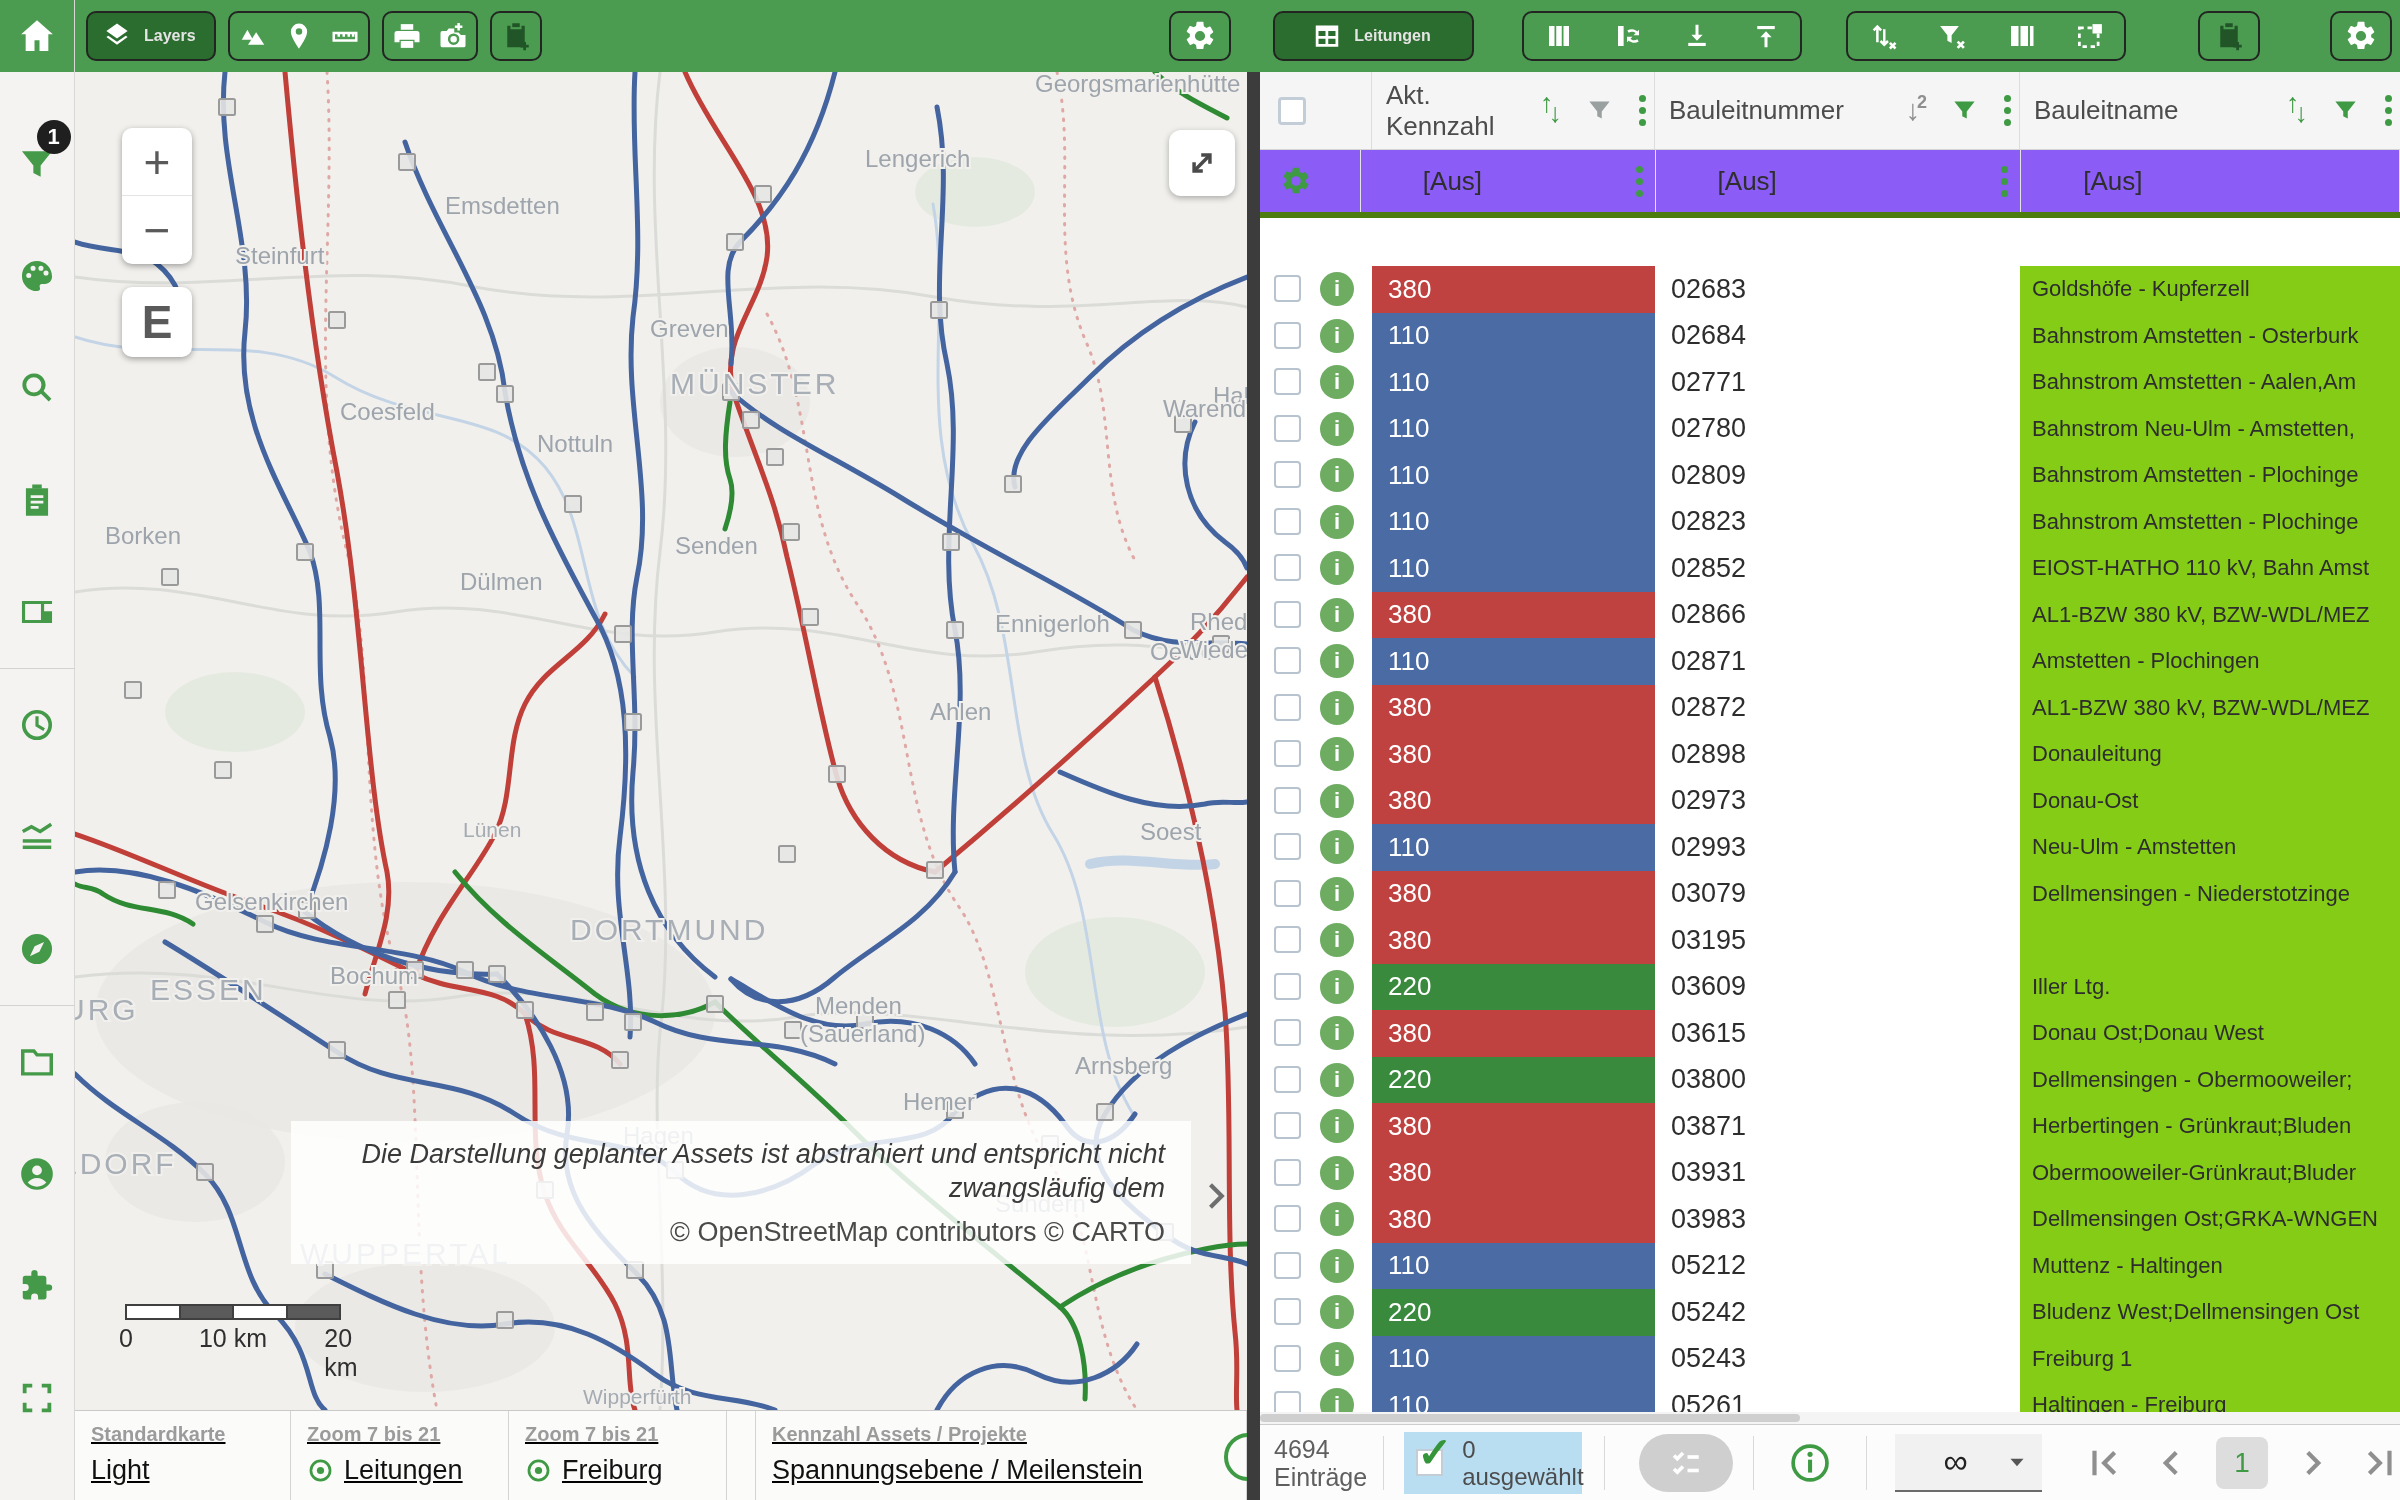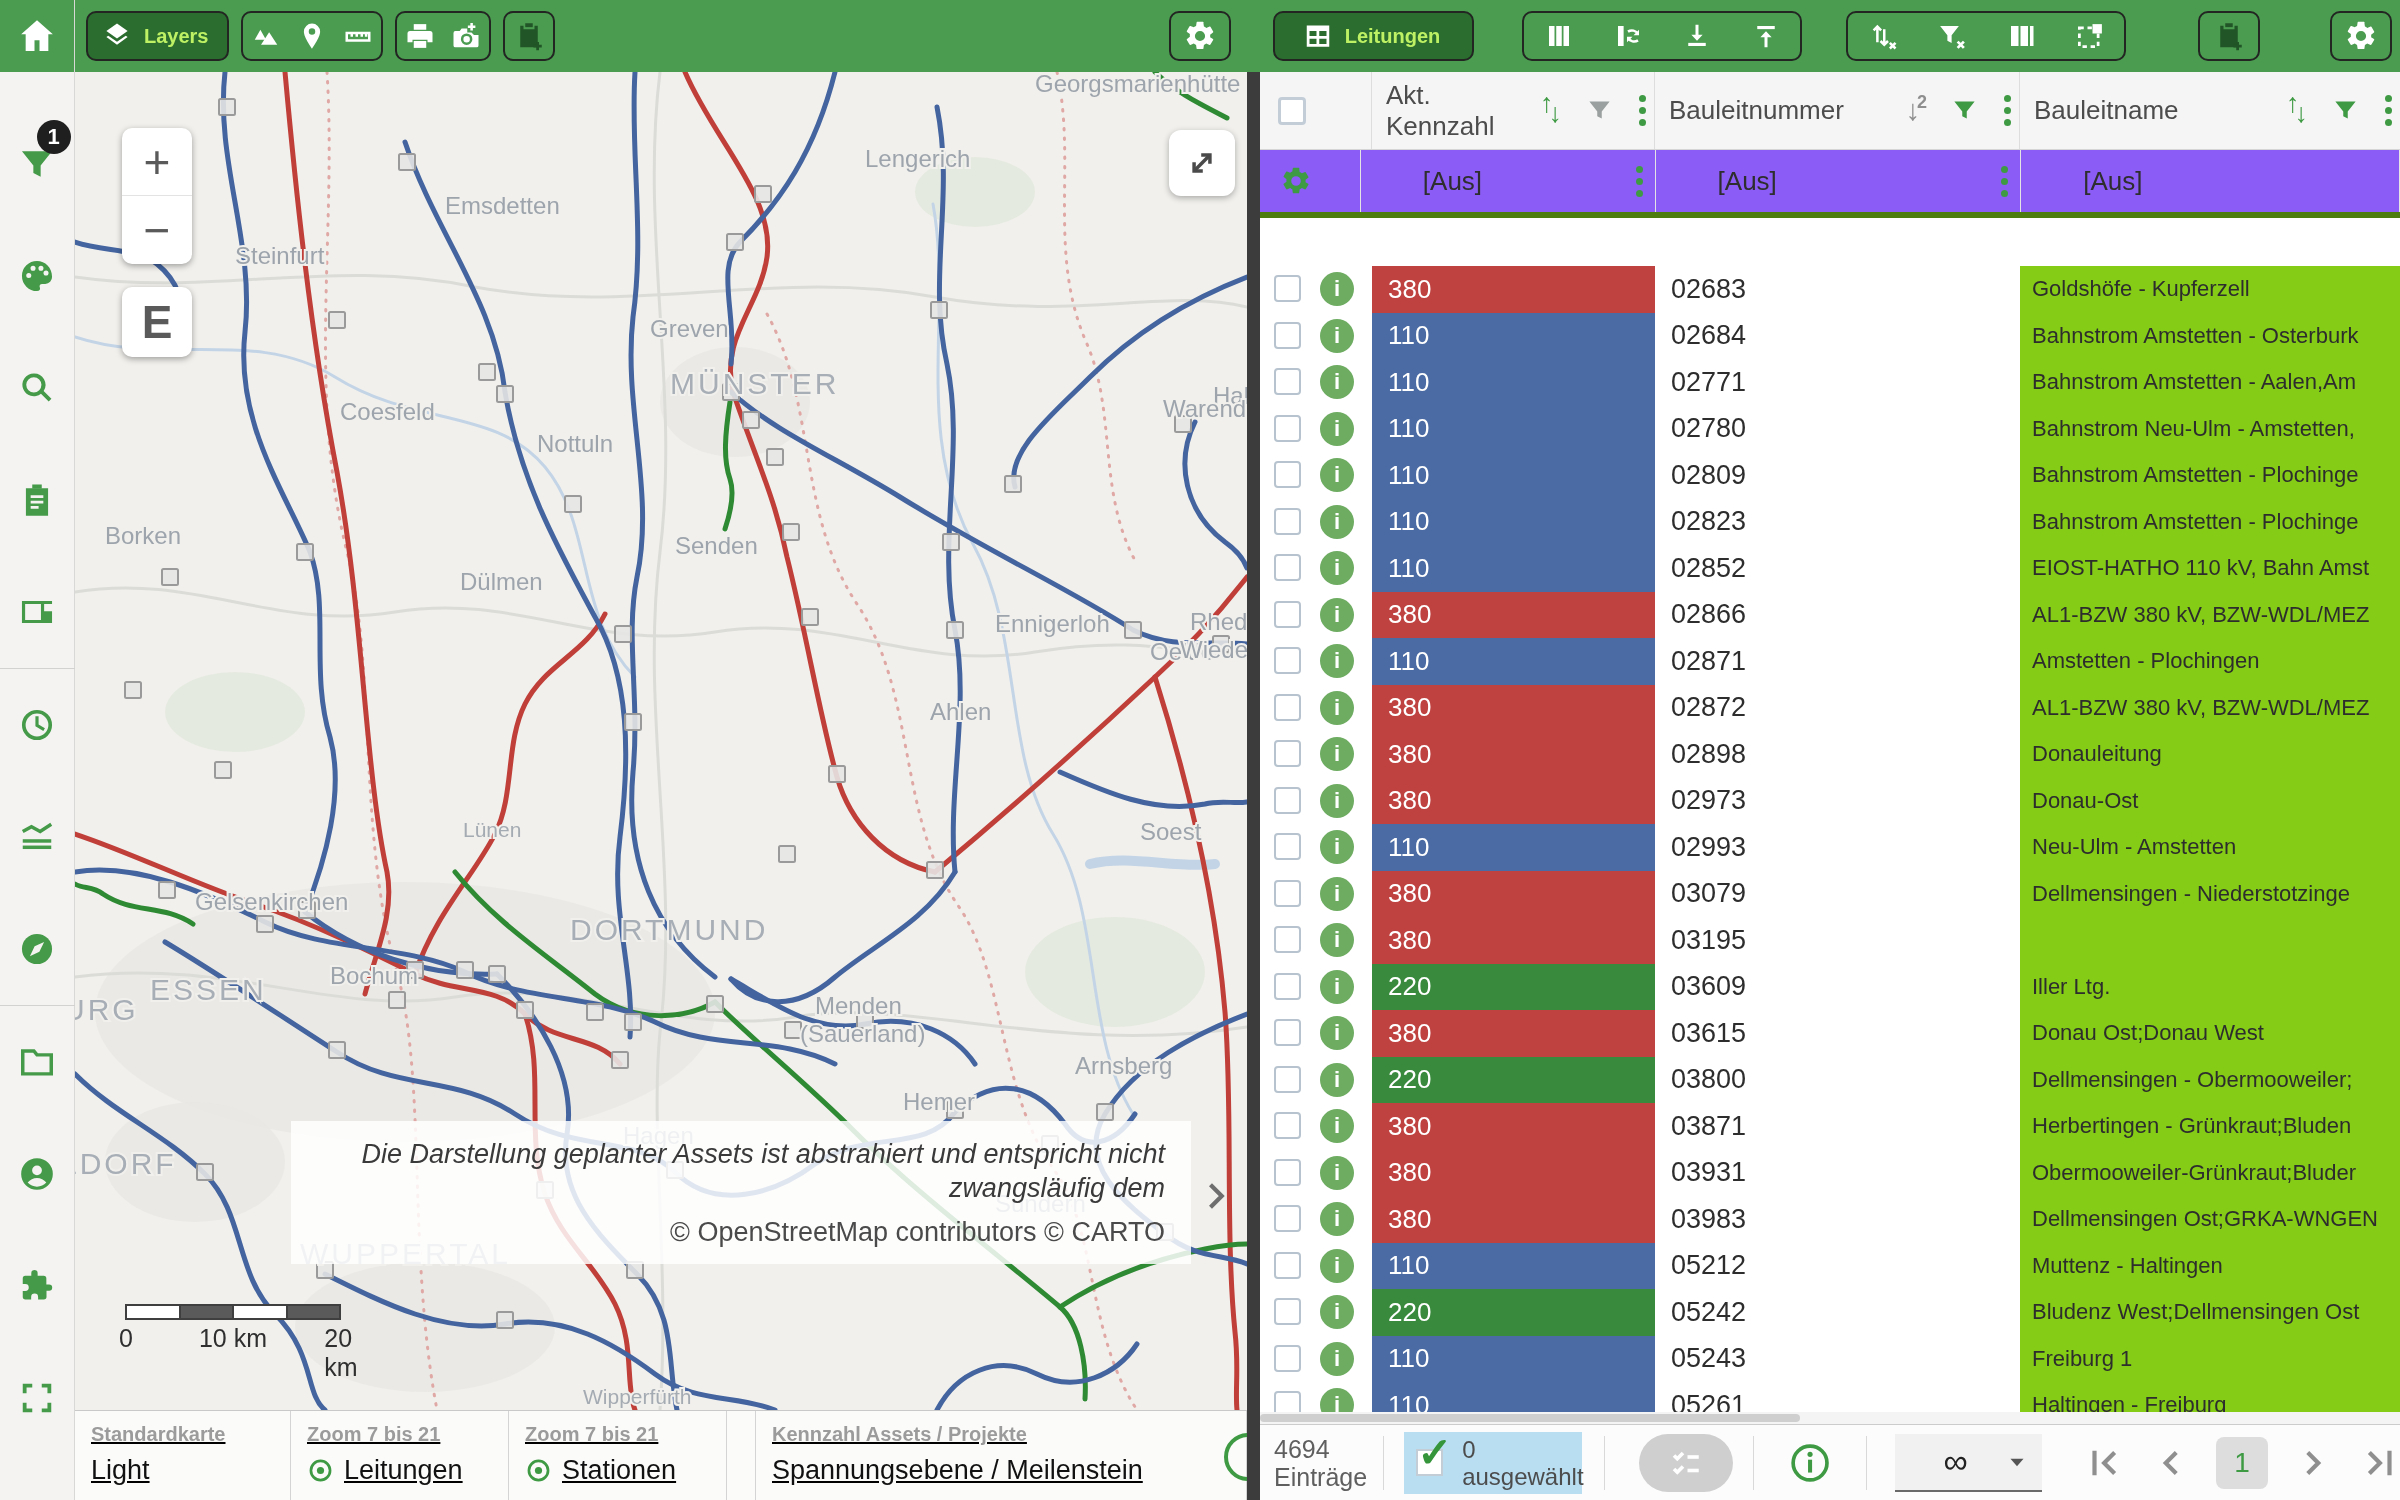--- a/index.html
+++ b/index.html
@@ -17,21 +17,21 @@
   .sb-ic { width: 38px; height: 38px; display: block; }
   .sb-badge { position: absolute; top: 12px; right: 4px; width: 34px; height: 34px; border-radius: 50%; background: #1f1f1f; color: #fff;
               font-size: 22px; font-weight: bold; display: flex; align-items: center; justify-content: center; }
   .sb-div { width: 75px; height: 1px; background: #d2d2d0; }
   .ic svg { width: 100%; height: 100%; display: block; }
 
   
   .toolbar { height: 72px; flex: none; background: var(--bar); display: flex; align-items: center; position: relative; }
   .btn { height: 50px; border: 2.5px solid #222522; border-radius: 10px; display: flex; align-items: center; justify-content: center; color: #fff; }
   .btn-dark { background: var(--darkbtn); gap: 12px; padding: 0 18px 0 14px; }
-  .btn-label { color: #bef264; font-size: 20px; font-weight: bold; white-space: nowrap; }
+  .btn-label { color: #e5e5e5; font-size: 16px; font-weight: bold; white-space: nowrap; }
   .btn-dark .ic { width: 30px; height: 30px; }
   .btn-group { display: flex; align-items: center; height: 50px; border: 2.5px solid #222522; border-radius: 10px; }
   .gbtn { height: 100%; display: flex; align-items: center; justify-content: center; color: #fff; }
   .gbtn .ic { width: 30px; height: 30px; }
   .map-toolbar .gbtn { width: 46px; }
   .tbl-toolbar .gbtn { width: 69px; }
   .single-btn { width: 52px; }
   .single-btn .ic { width: 30px; height: 30px; color: #215426; }
   .gear-btn { position: absolute; width: 62px; }
   .gear-btn .ic { width: 34px; height: 34px; color: #fff; }
@@ -537,21 +537,21 @@
       </div>
       <div class="mf-sec" style="width: 218px;">
         <div class="mf-label">Zoom 7 bis 21</div>
         <div class="mf-value">
           <span class="ic eye">
             <svg viewBox="0 0 24 24">
               <circle cx="12" cy="12" r="8.5" fill="none" stroke="currentColor" stroke-width="2.4"></circle>
               <circle cx="12" cy="12" r="3.2" fill="currentColor"></circle>
             </svg>
           </span>
-          <span>Stationen</span>
+          <span>Freiburg</span>
         </div>
       </div>
       <div class="mf-gap"></div>
       <div class="mf-sec" style="flex: 1 1 0%;">
         <div class="mf-label">Kennzahl Assets / Projekte</div>
         <div class="mf-value">
           <span>Spannungsebene / Meilenstein</span>
         </div>
         <div class="green-arc"></div>
       </div>

